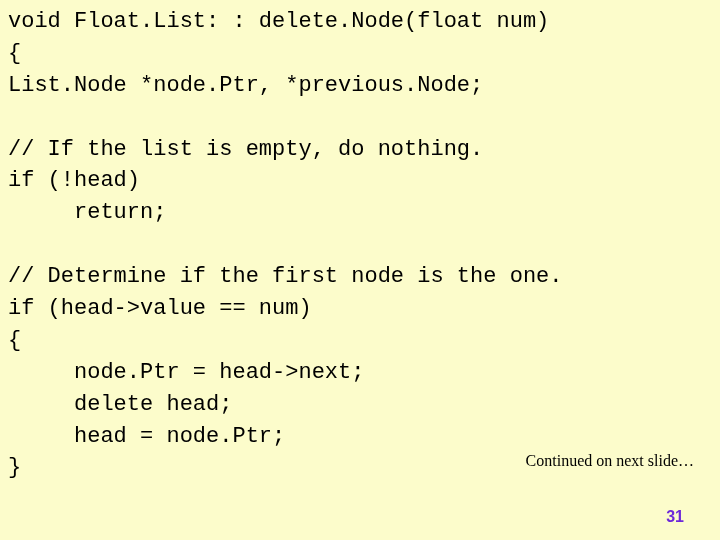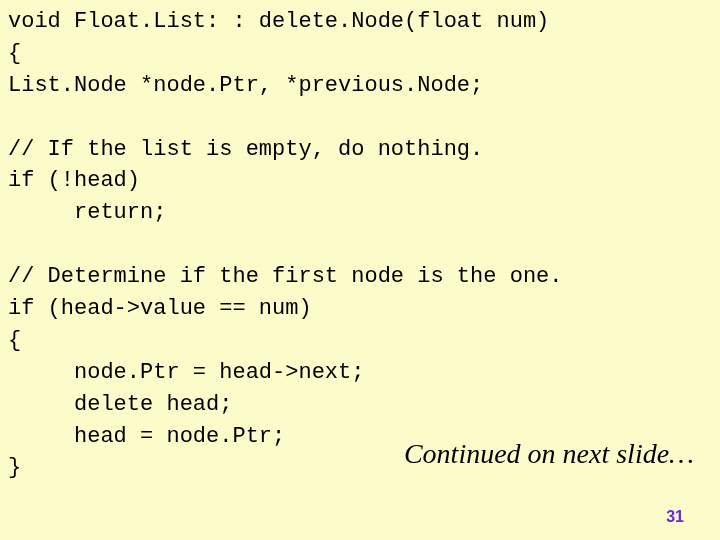--- a/index.html
+++ b/index.html
@@ -17,22 +17,21 @@
   .code-block {
     white-space: pre;
     padding: 6px 8px 0 8px;
     line-height: 1.45;
   }
   .continued {
     position: absolute;
     right: 26px;
     bottom: 70px;
     font-family: "Times New Roman", serif;
-    font-style: italic;
-    font-size: 28px;
+    font-size: 16px;
   }
   .page-num {
     position: absolute;
     right: 36px;
     bottom: 14px;
     font-family: Arial, sans-serif;
     font-size: 16px;
     font-weight: bold;
     color: #6d28d9;
   }

